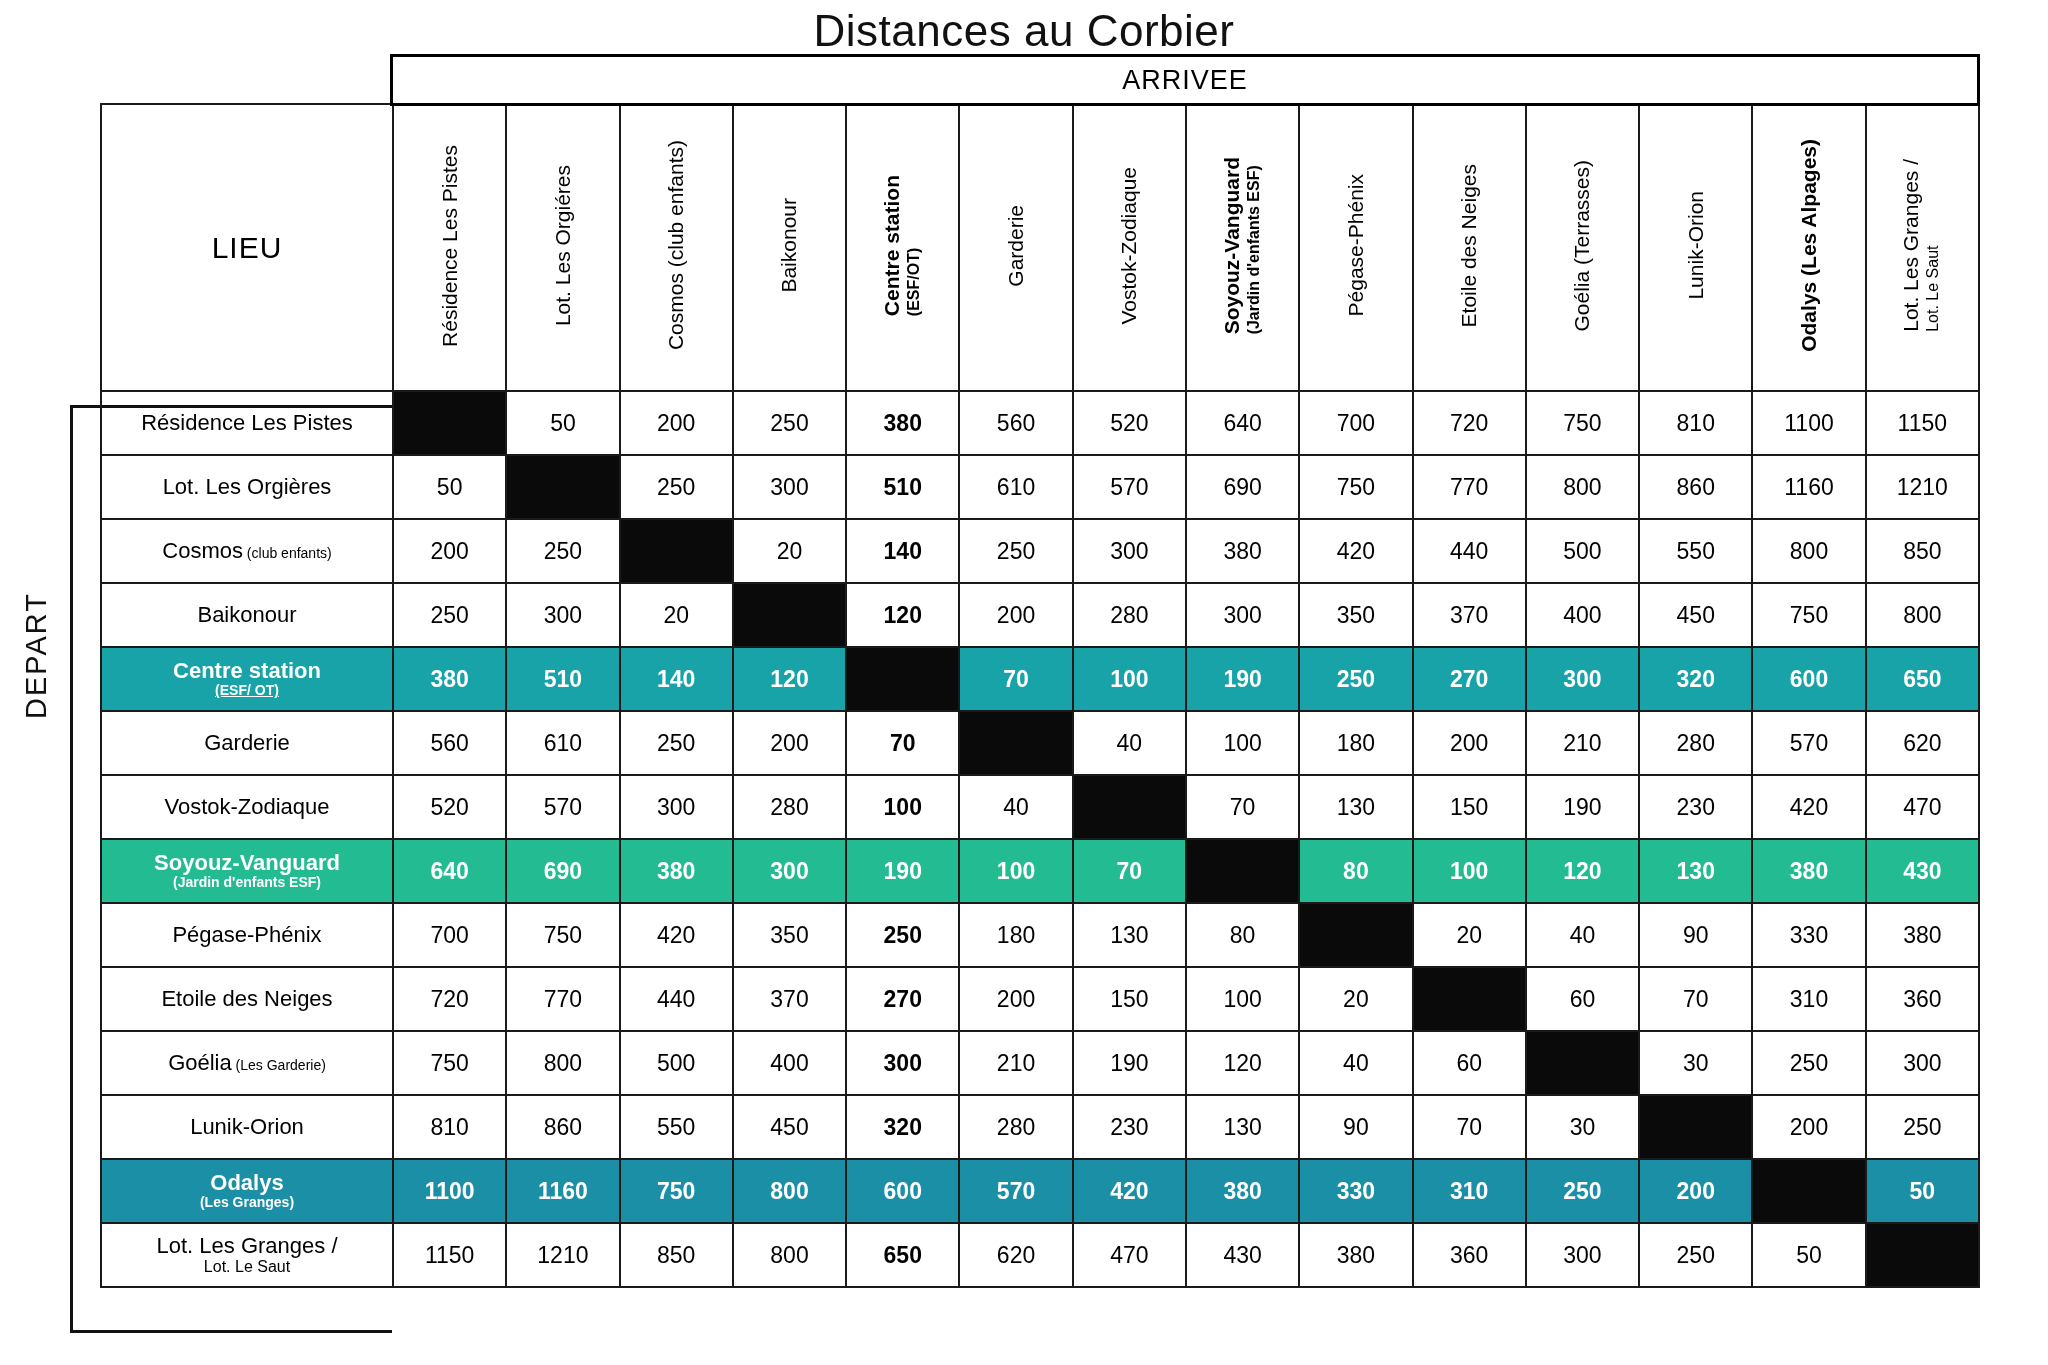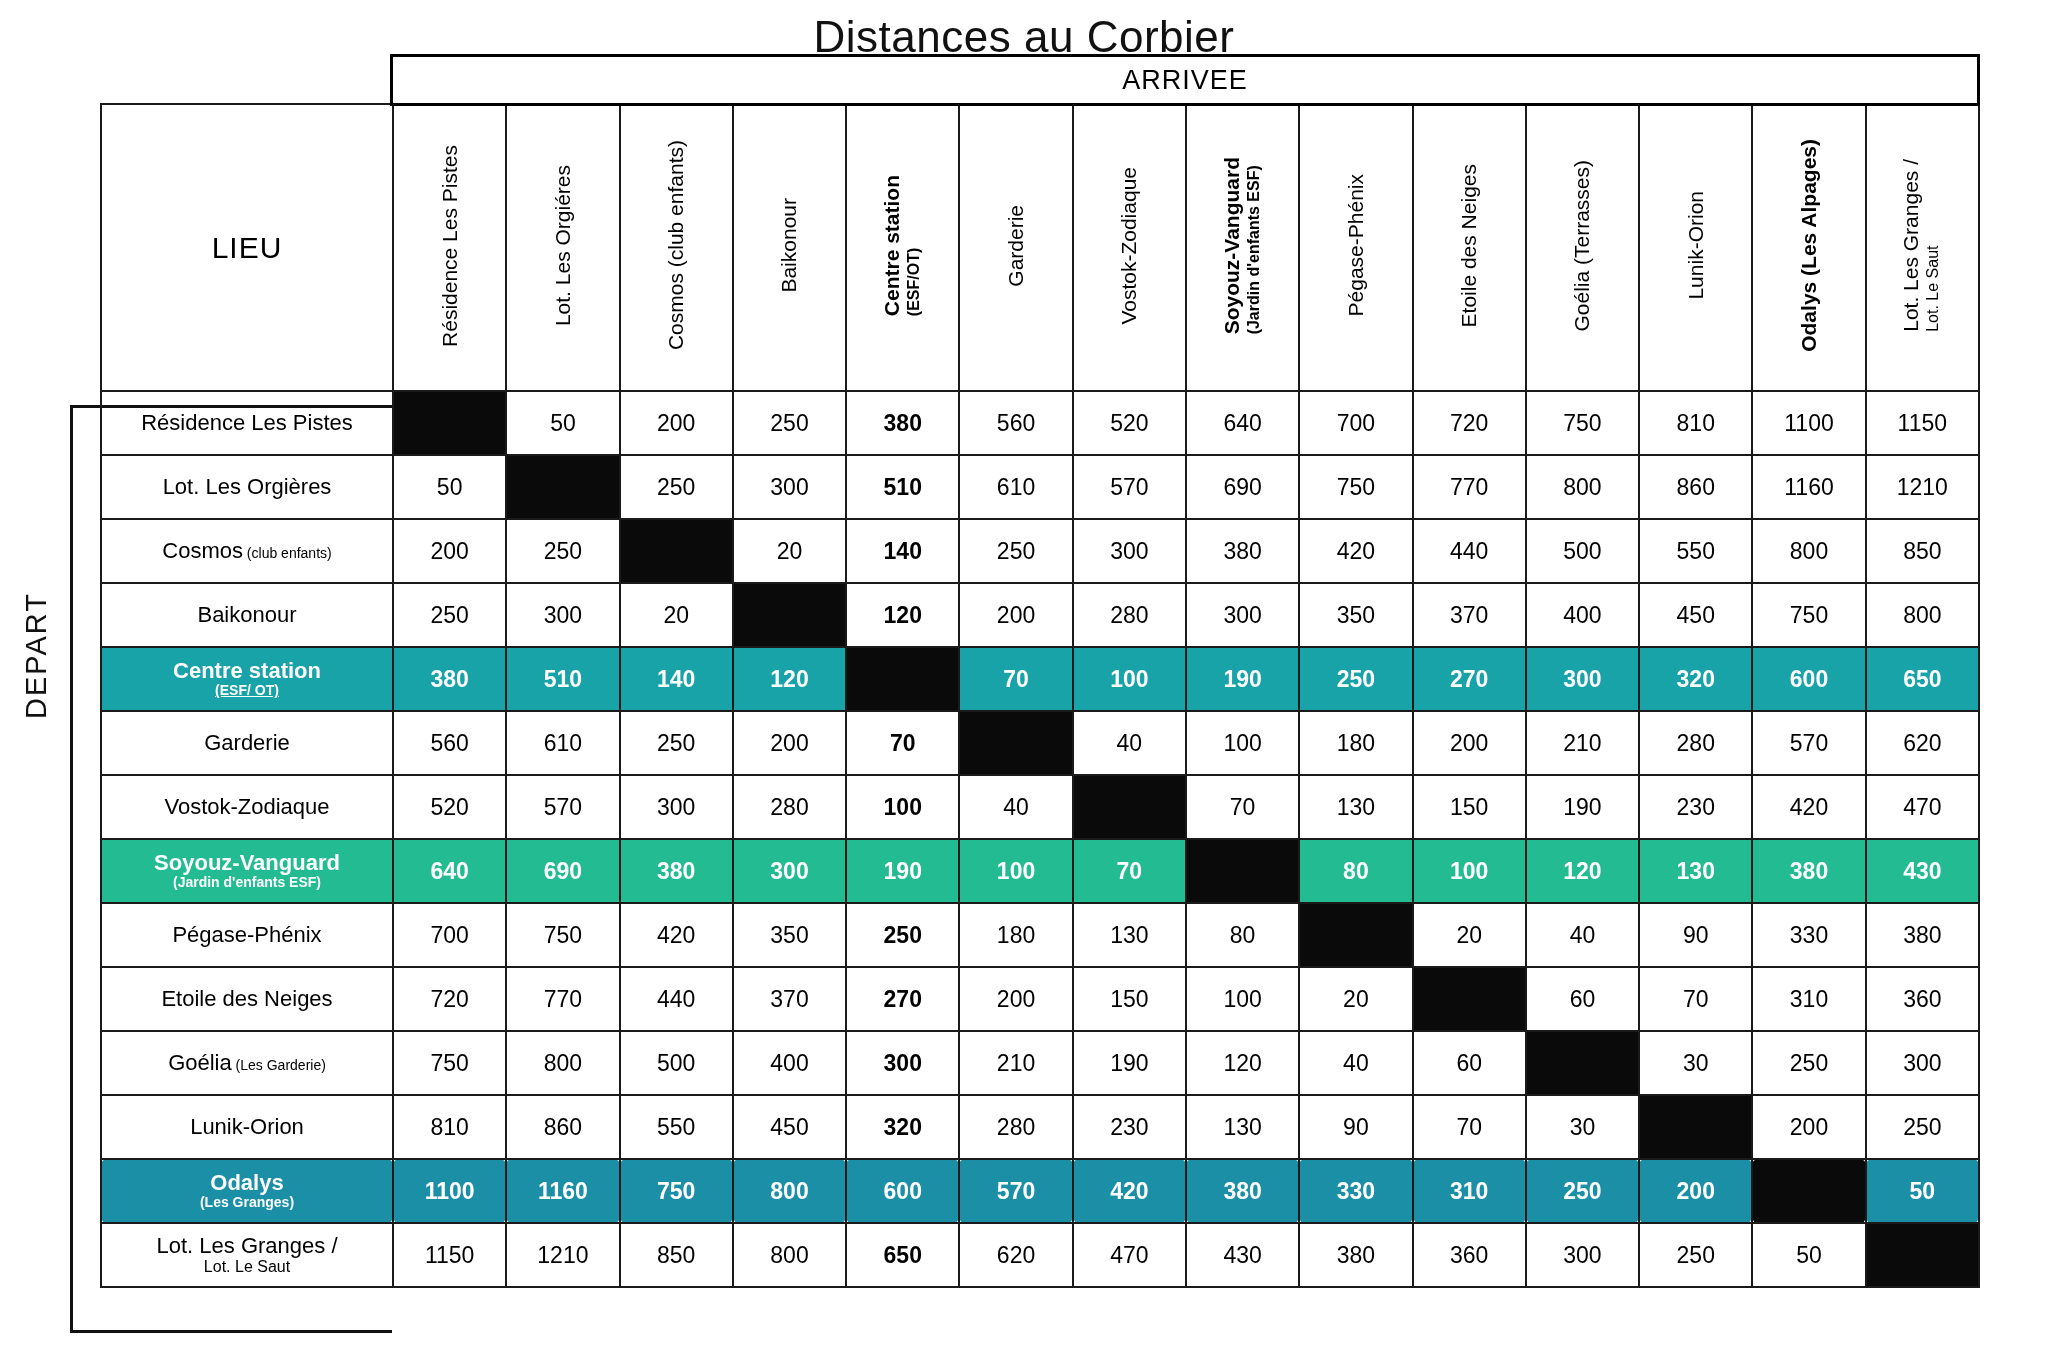--- a/index.html
+++ b/index.html
@@ -17,21 +17,21 @@
   #page {
     position: relative;
     width: 2048px;
     height: 1365px;
   }
   #title {
     text-align: center;
     font-size: 44px;
     font-weight: 400;
     letter-spacing: 0.5px;
-    padding-top: 12px;
+    padding-top: 6px;
     color: #111;
   }
   .wrap {
     position: absolute;
     left: 100px;
     top: 54px;
     width: 1880px;
   }
 
   
@@ -142,21 +142,20 @@
   tr.hl-green td {
     background: #23bb91;
     color: #ffffff;
     font-weight: 700;
   }
   tr.hl-green td.diag { background: #0a0a0a; }
   tr.hl-dark td {
     background: #1a8fa6;
     color: #ffffff;
     font-weight: 700;
-    border-radius: 6px;
   }
   tr.hl-dark td.diag { background: #0a0a0a; }
   tr.hl-teal td.rowhead, tr.hl-green td.rowhead, tr.hl-dark td.rowhead {
     font-weight: 700;
   }
   .outer-left {
     position: absolute;
     left: 70px;
     top: 408px;
     width: 3px;

